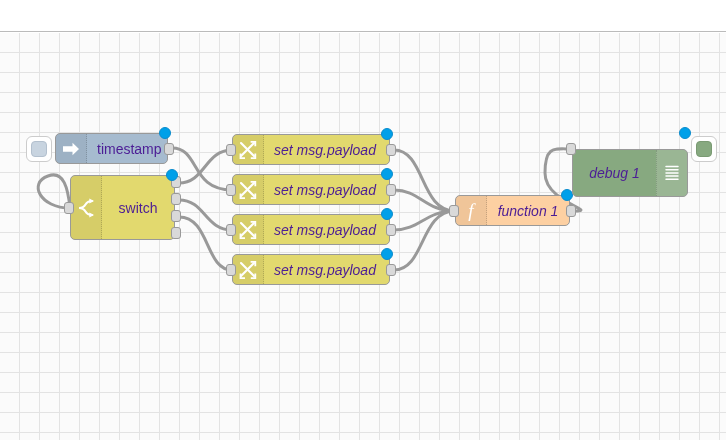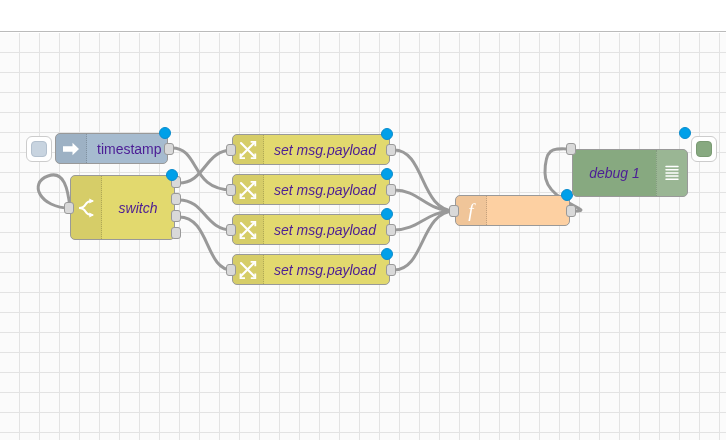--- a/index.html
+++ b/index.html
@@ -55,21 +55,21 @@
     color:#4c1d95;
     white-space:nowrap;
     overflow:hidden;
   }
   .label.center{text-align:center;}
   .label.italic{font-style:italic;}
 
   
   .n-inject{background:#a6bbcf;}
   .n-change{background:#e2d96e;font-style:italic;}
-  .n-switch{background:#e2d96e;font-style:italic;}
+  .n-switch{background:#e2d96e;}
   .n-function{background:#fdd0a2;}
   .n-debug{background:#87a980;}
 
   
   .port{
     position:absolute;width:10px;height:12px;
     background:#d9d9d9;border:1px solid #999999;
     border-radius:3px;box-sizing:border-box;
   }
   
@@ -221,20 +221,21 @@
         </div>
         <div class="port" style="left: 226px; top: 230.5px;"></div>
         <div class="port" style="left: 386px; top: 230.5px;"></div>
         <div class="status-dot" style="left: 381px; top: 215px;"></div>
         <div class="node n-function" style="left: 455px; top: 162px; width: 115px; height: 31px;">
           <div class="iconbox">
             <svg class="glyph" width="22" height="22" viewBox="0 0 22 22">
               <text x="11" y="17" font-family="Liberation Serif, serif" font-size="19" font-style="italic" fill="#ffffff" text-anchor="middle">f</text>
             </svg>
           </div>
+          <div class="label center italic">function 1</div>
         </div>
         <div class="port" style="left: 449px; top: 171.5px;"></div>
         <div class="port" style="left: 566px; top: 171.5px;"></div>
         <div class="status-dot" style="left: 561px; top: 156px;"></div>
         <div class="node n-debug" style="left: 572px; top: 88px; width: 116px; height: 48px; margin-top: 28px;">
           <div class="label center italic">debug 1</div>
           <div class="debug-tail">
             <svg class="glyph" width="20" height="20" viewBox="0 0 20 20">
               <g stroke="#ffffff" stroke-width="1.5" stroke-linecap="round">
                 <path d="M4 3.5 H16"></path>

